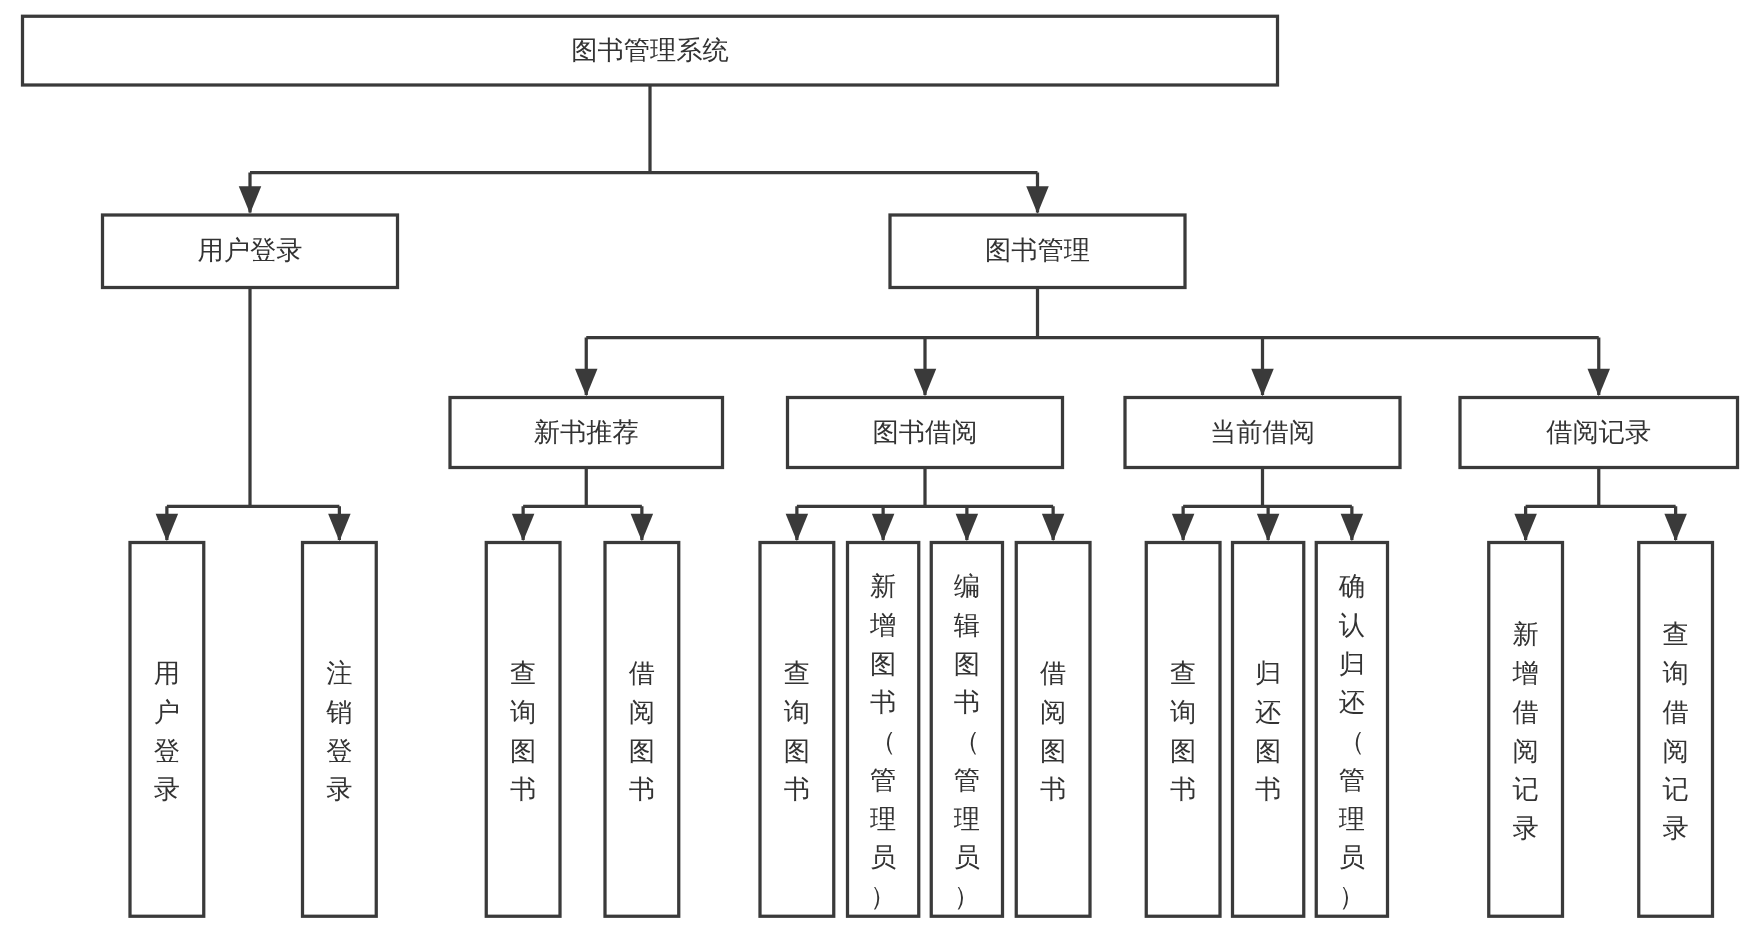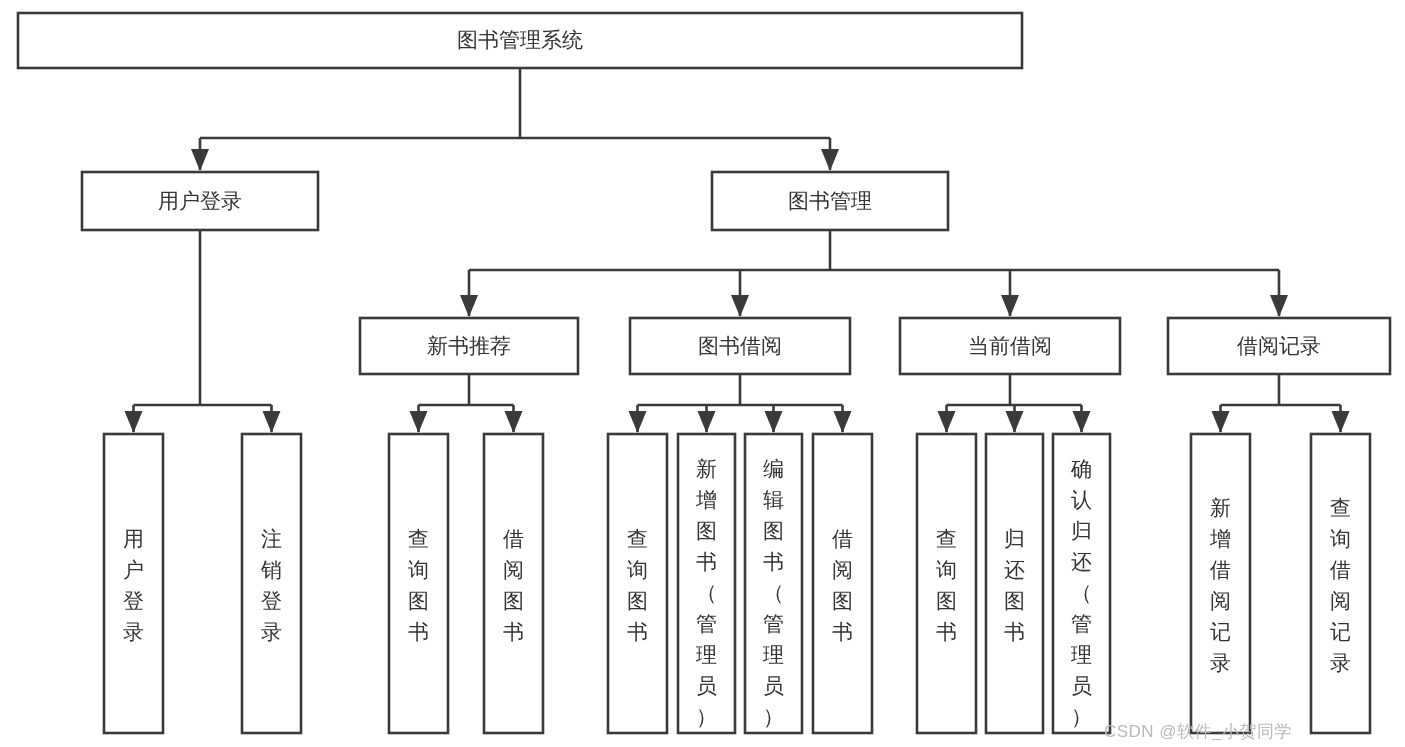--- a/index.html
+++ b/index.html
@@ -202,14 +202,13 @@
         <g>
           <rect x="1191" y="434" width="59" height="299" class="node-rect"></rect>
           <text x="1220.5" y="514.68" class="node-label-v"><tspan x="1220.5" dy="0">新</tspan><tspan x="1220.5" dy="31">增</tspan><tspan x="1220.5" dy="31">借</tspan><tspan x="1220.5" dy="31">阅</tspan><tspan x="1220.5" dy="31">记</tspan><tspan x="1220.5" dy="31">录</tspan></text>
         </g>
         <g>
           <rect x="1311" y="434" width="59" height="299" class="node-rect"></rect>
           <text x="1340.5" y="514.68" class="node-label-v"><tspan x="1340.5" dy="0">查</tspan><tspan x="1340.5" dy="31">询</tspan><tspan x="1340.5" dy="31">借</tspan><tspan x="1340.5" dy="31">阅</tspan><tspan x="1340.5" dy="31">记</tspan><tspan x="1340.5" dy="31">录</tspan></text>
         </g>
       </g>
   </svg>
-  <div class="watermark">CSDN @软件_小贺同学</div>
 </div>
 
 </body></html>

